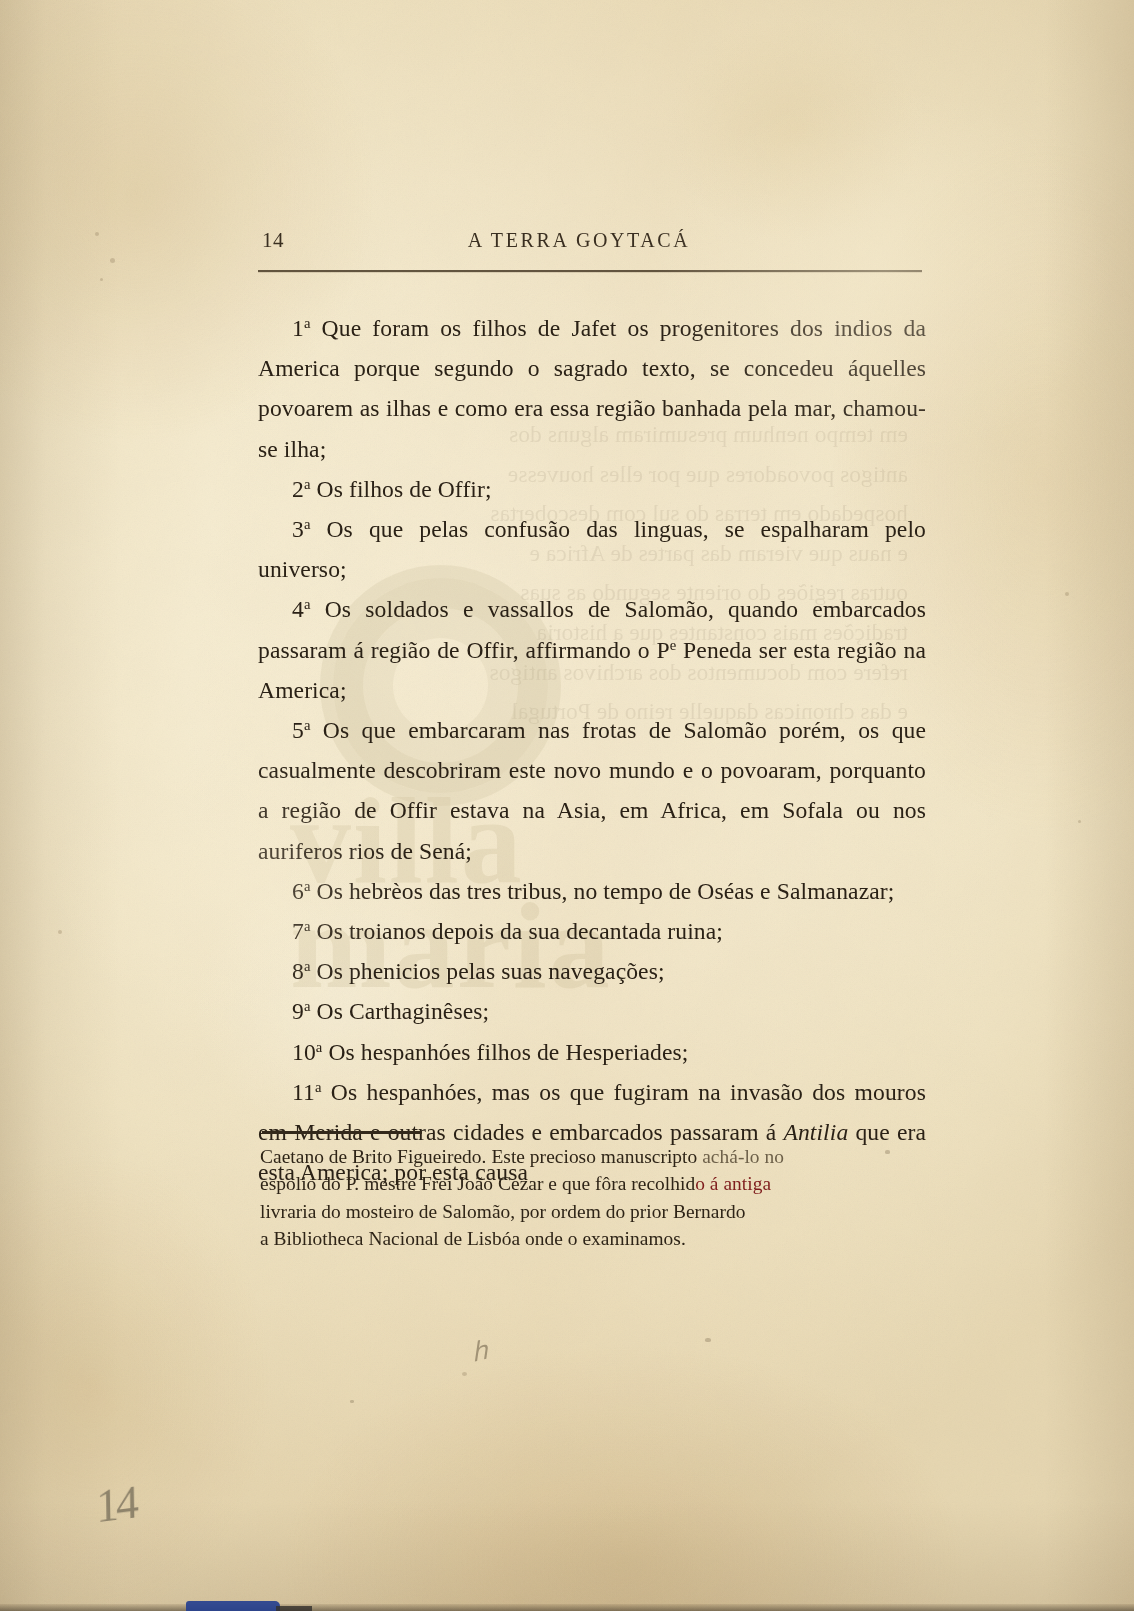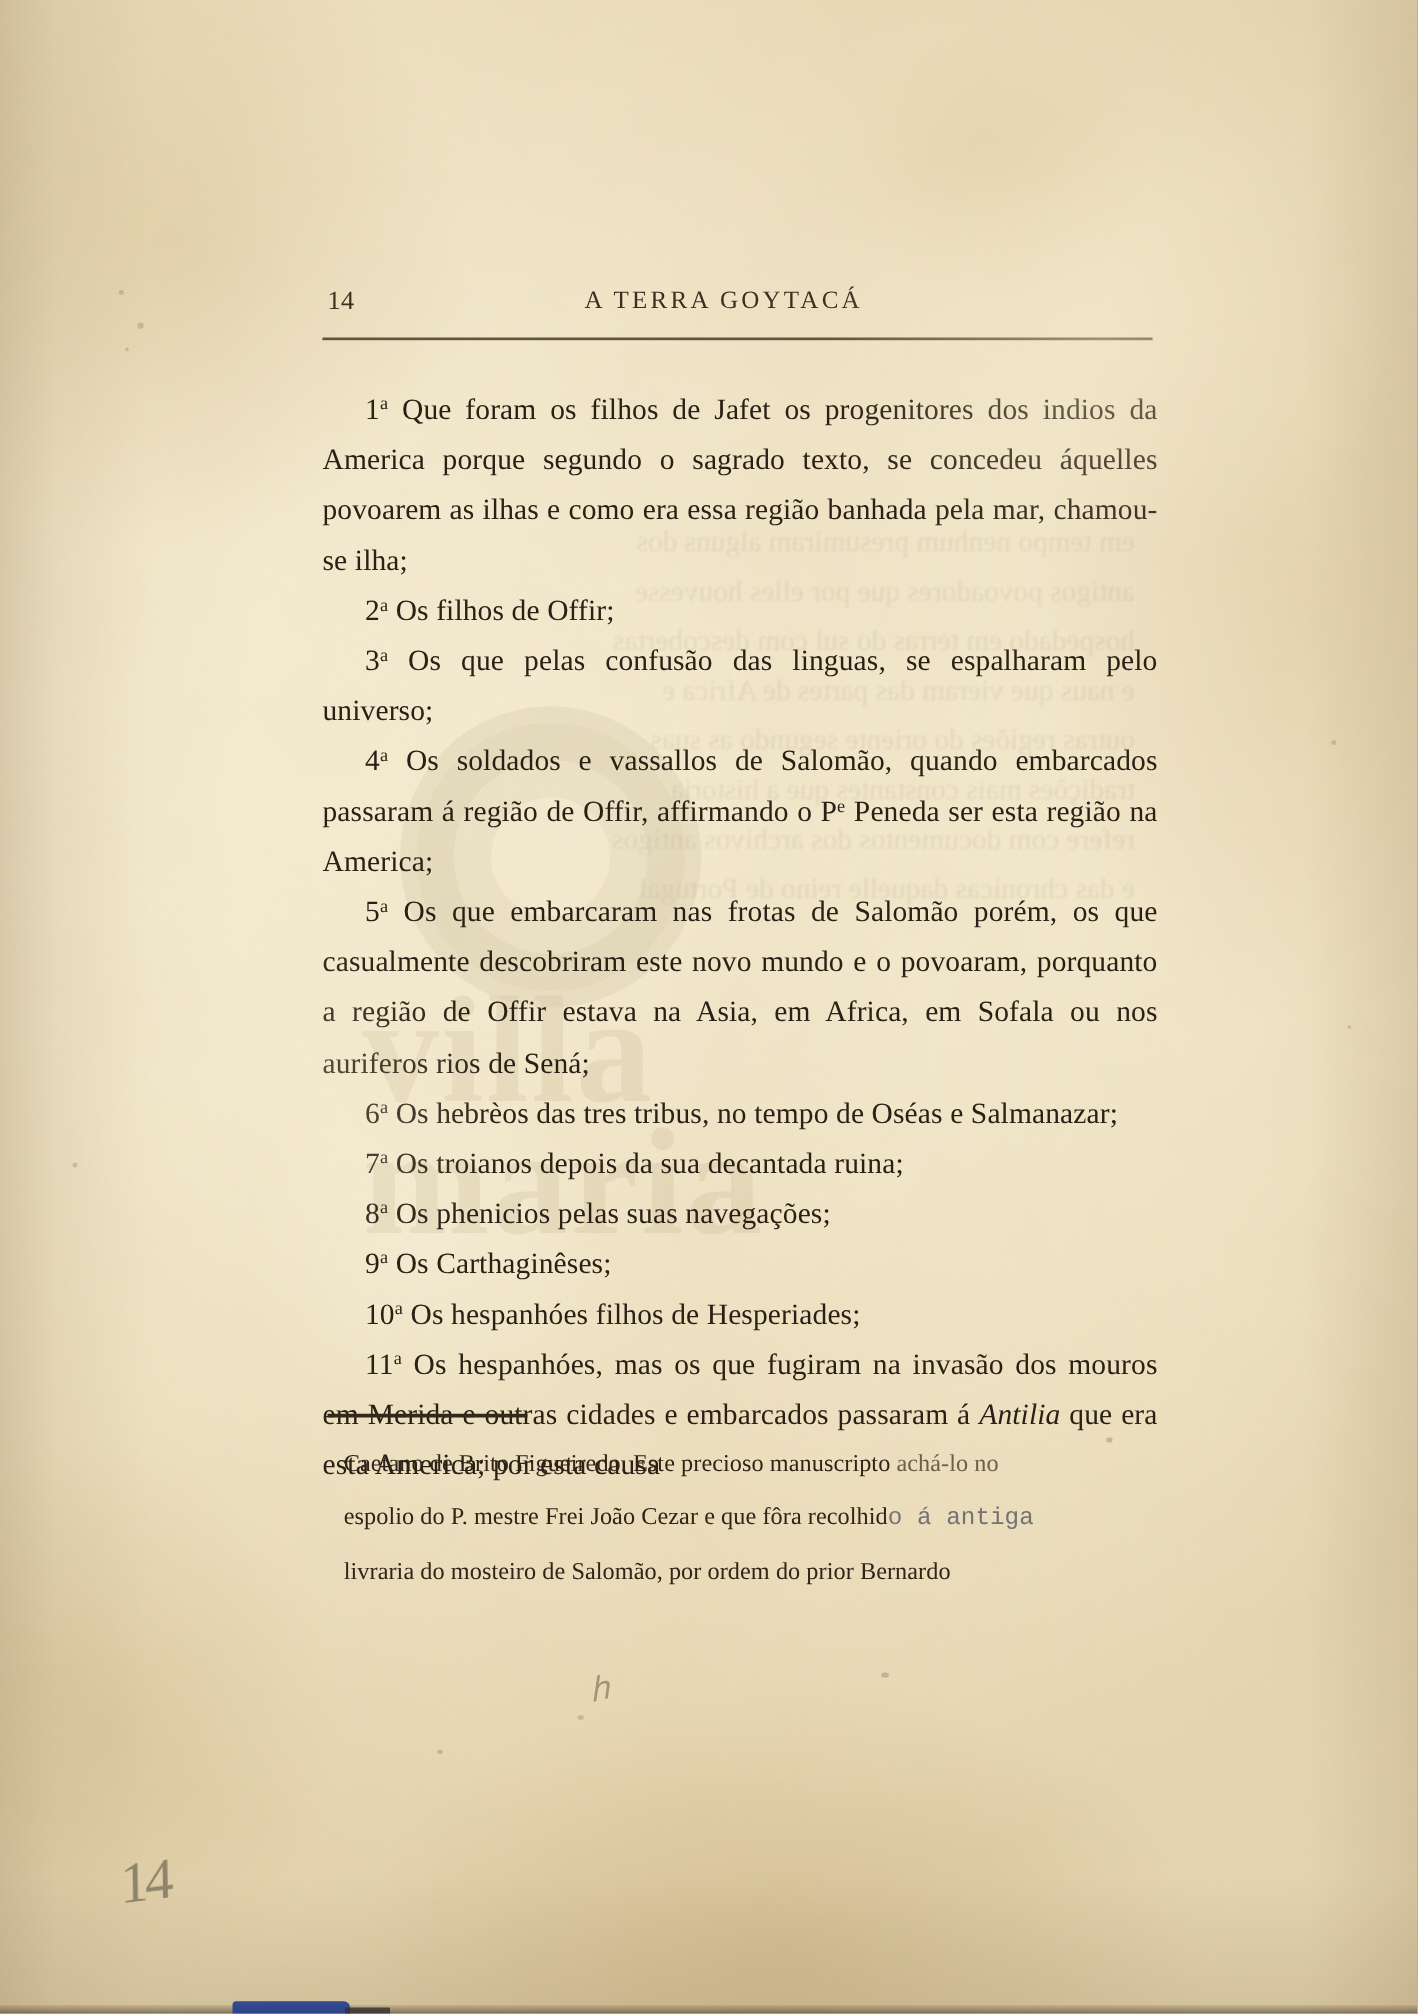--- a/index.html
+++ b/index.html
@@ -208,23 +208,23 @@
     position: absolute;
     left: 260px;
     top: 1143px;
     width: 670px;
     font-size: 19.4px;
     line-height: 27.4px;
     text-align: justify;
     color: #2e2417;
     letter-spacing: 0.05px;
   }
-  .footnote p { margin: 15px; text-indent: 0; }
+  .footnote p { margin: 0; text-indent: 0; }
   .faded { color: #6d6049; }
-  .faded-more { color: #737373; font-family: Liberation Mono, monospace; }
+  .faded-more { color: #7f1d1d; }
 
   
   .pencil-mark {
     position: absolute;
     left: 96px;
     top: 1478px;
     font-family: "Liberation Serif", serif;
     font-size: 46px;
     color: #5f5848;
     opacity: 0.62;
@@ -358,20 +358,21 @@
 
   </div>
 
   <div class="ink-fade"></div>
 
   <div class="foot-rule"></div>
   <div class="footnote">
     <p><span>Caetano de Brito Figueiredo. Este precioso manuscripto </span><span class="faded">achá-lo no</span></p>
     <p><span>espolio do P. mestre Frei João Cezar e que fôra recolhid</span><span class="faded-more">o á antiga</span></p>
     <p>livraria do mosteiro de Salomão, por ordem do prior Bernardo</p>
+    <p>a Bibliotheca Nacional de Lisbóa onde o examinamos.</p>
   </div>
 
   <div class="pencil-mark">14</div>
 
   <div class="smudge">ℎ</div>
 
   <div class="speck" style="left:95px;  top:232px;  width:4px;  height:4px;"></div>
   <div class="speck" style="left:110px; top:258px;  width:5px;  height:5px;"></div>
   <div class="speck" style="left:100px; top:278px;  width:3px;  height:3px;"></div>
   <div class="speck" style="left:1065px;top:592px;  width:4px;  height:4px;"></div>

